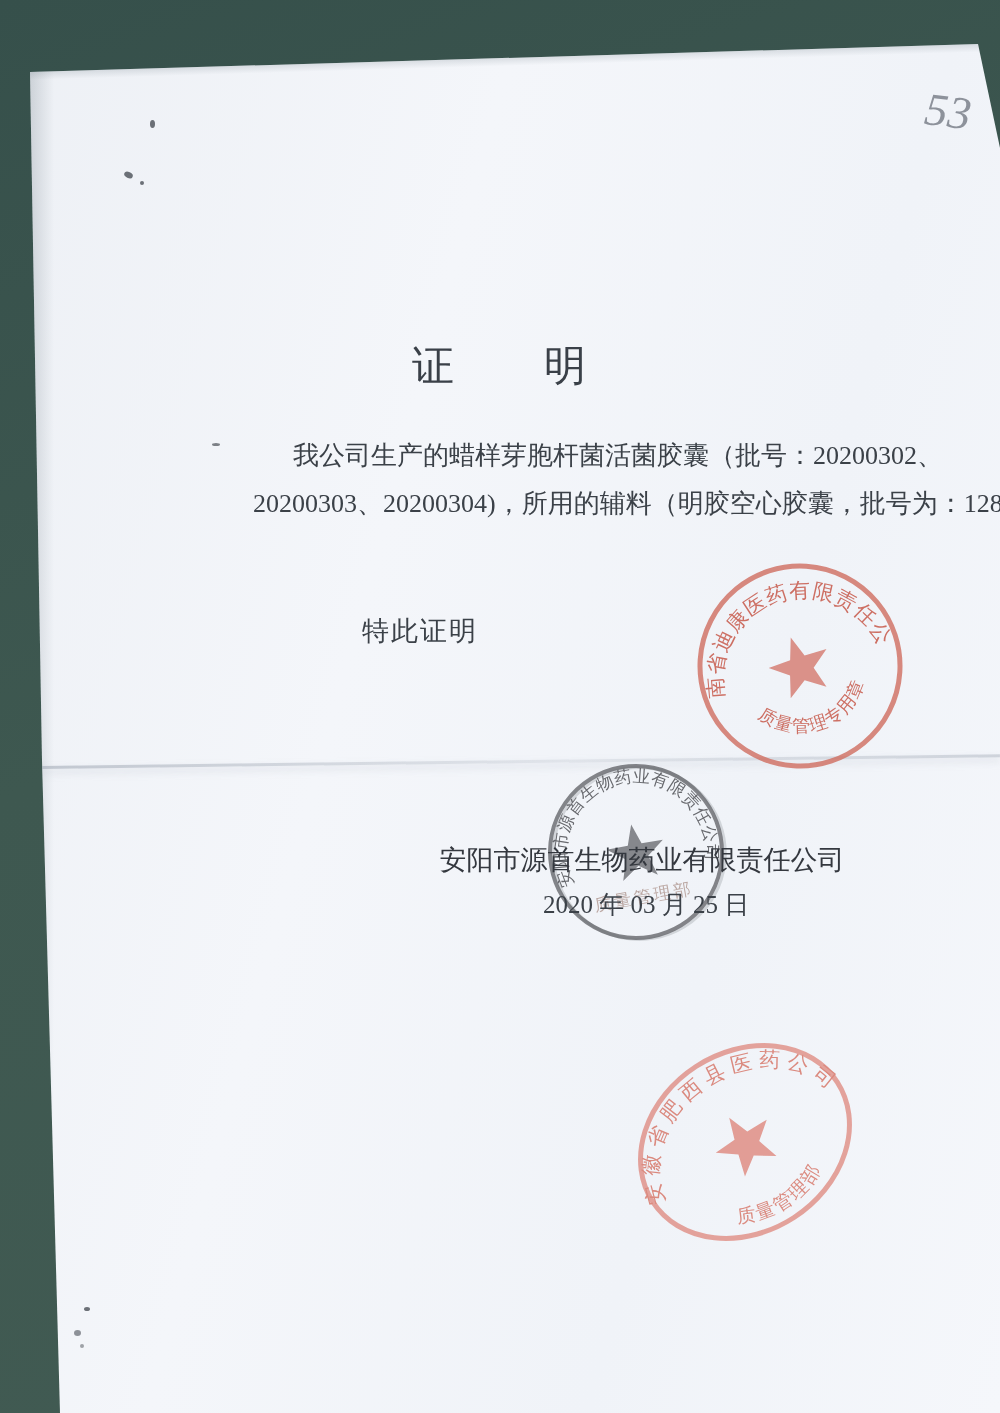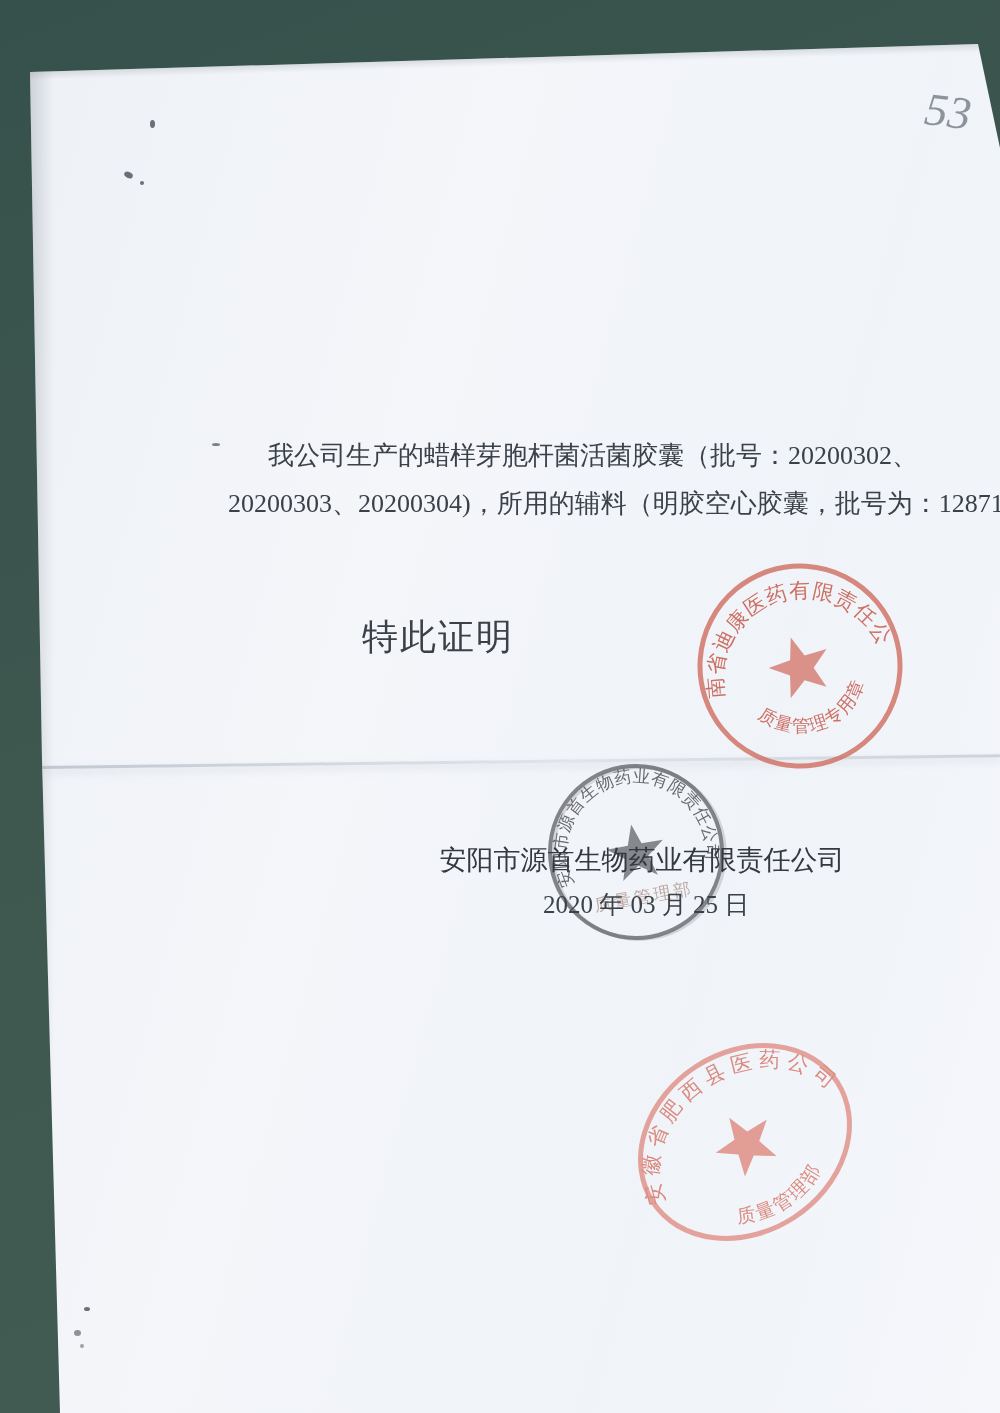--- a/index.html
+++ b/index.html
@@ -36,25 +36,25 @@
   }
   .doc-title{
     position:absolute;left:0;top:338px;width:1000px;
     text-align:center;font-size:42px;color:#3a4048;letter-spacing:2px;
     white-space:pre;
   }
   .doc-body{
     position:absolute;left:228px;top:432px;width:700px;
     font-size:26px;line-height:48px;color:#3b4148;
   }
-  .doc-body .line{white-space:nowrap;}
+  .doc-body .line{white-space:nowrap;margin-left:25px;}
   .doc-body .indent{padding-left:40px;}
   .closing{
     position:absolute;left:362px;top:613px;
-    font-size:36px;color:#3b4148;letter-spacing:2px;font-family:Liberation Serif, serif;
+    font-size:27px;color:#3b4148;letter-spacing:2px;font-family:Liberation Serif, serif;
   }
   .company-line{
     position:absolute;left:642px;top:842px;transform:translateX(-50%);
     font-size:27px;color:#34383f;white-space:nowrap;z-index:3;
   }
   .date-line{
     position:absolute;left:646px;top:888px;transform:translateX(-50%);
     font-size:25px;color:#3b4148;white-space:nowrap;z-index:3;
   }
   .seal{position:absolute;z-index:2;}
@@ -79,20 +79,21 @@
     </svg>
 
     <div class="ink-speck" style="left:150px;top:120px;width:5px;height:8px;"></div>
     <div class="ink-speck" style="left:124px;top:172px;width:9px;height:6px;transform:rotate(25deg);"></div>
     <div class="ink-speck" style="left:140px;top:181px;width:4px;height:4px;"></div>
     <div class="ink-speck" style="left:212px;top:443px;width:8px;height:3px;opacity:.7;"></div>
     <div class="ink-speck" style="left:84px;top:1307px;width:6px;height:4px;"></div>
     <div class="ink-speck" style="left:74px;top:1330px;width:7px;height:6px;opacity:.6;"></div>
     <div class="ink-speck" style="left:80px;top:1344px;width:4px;height:4px;opacity:.5;"></div>
 
+    <div class="doc-title">证　　明</div>
 
     <div class="doc-body">
       <div class="line indent">我公司生产的蜡样芽胞杆菌活菌胶囊（批号：20200302、</div>
       <div class="line">20200303、20200304)，所用的辅料（明胶空心胶囊，批号为：12871224）</div>
     </div>
 
     <div class="closing">特此证明</div>
 
     <div class="company-line">安阳市源首生物药业有限责任公司</div>
     <div class="date-line">2020 年 03 月 25 日</div>

